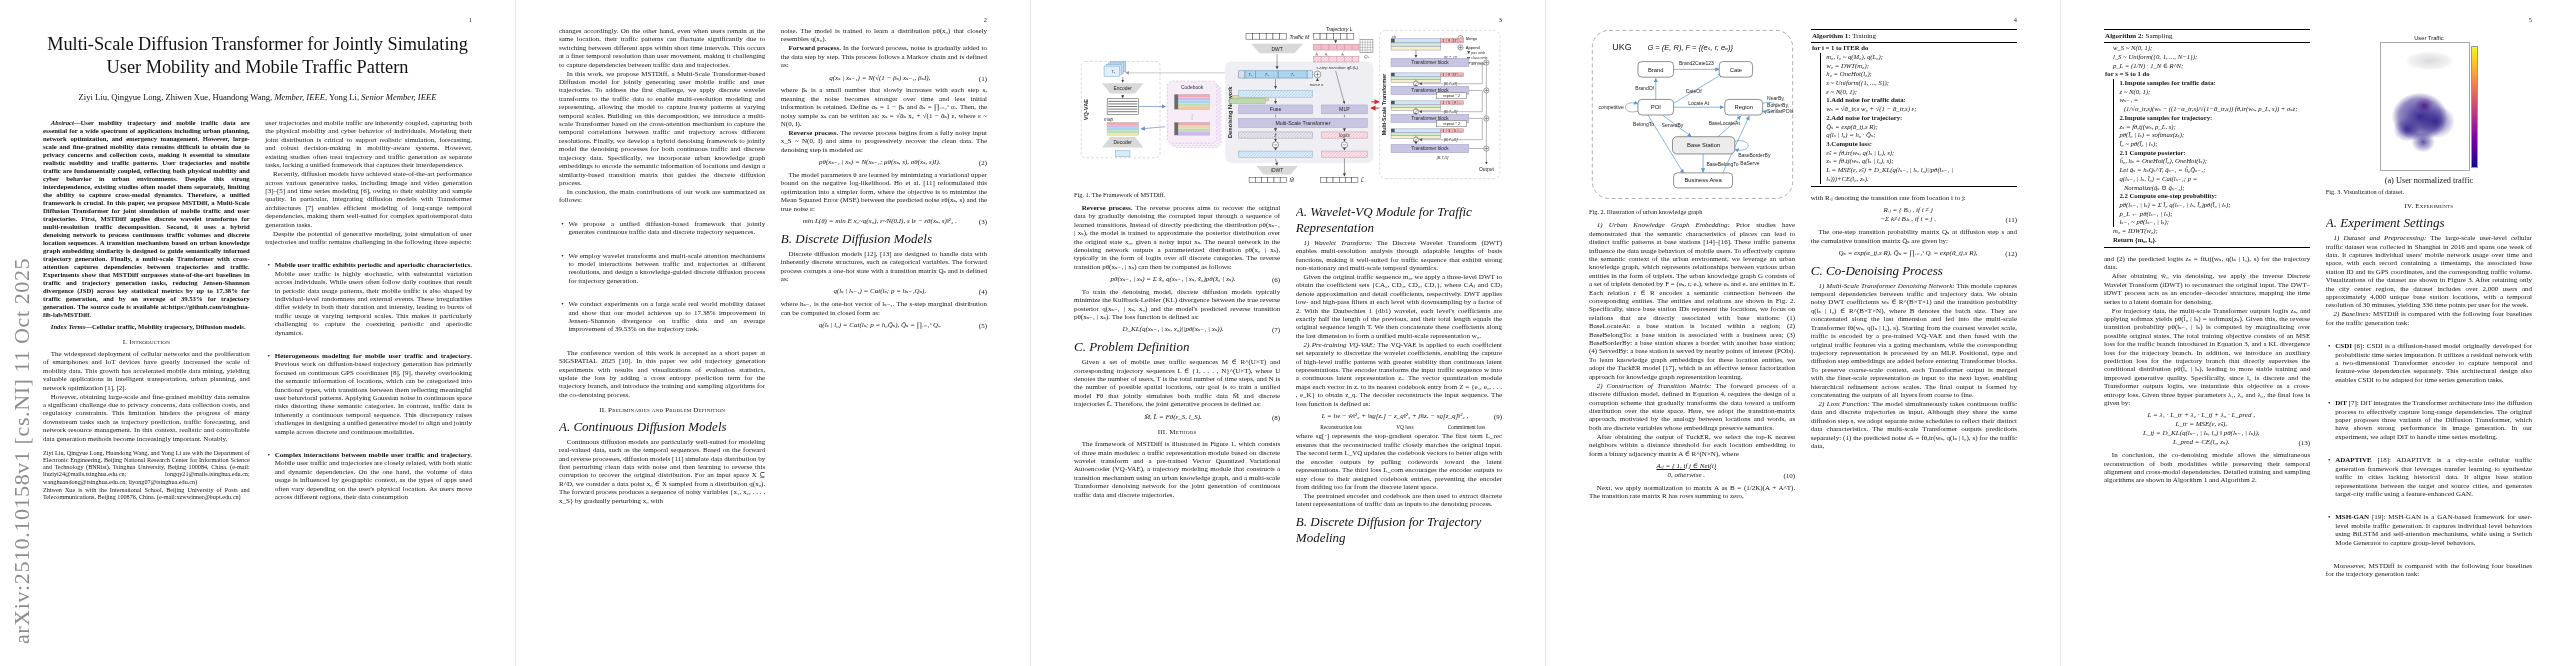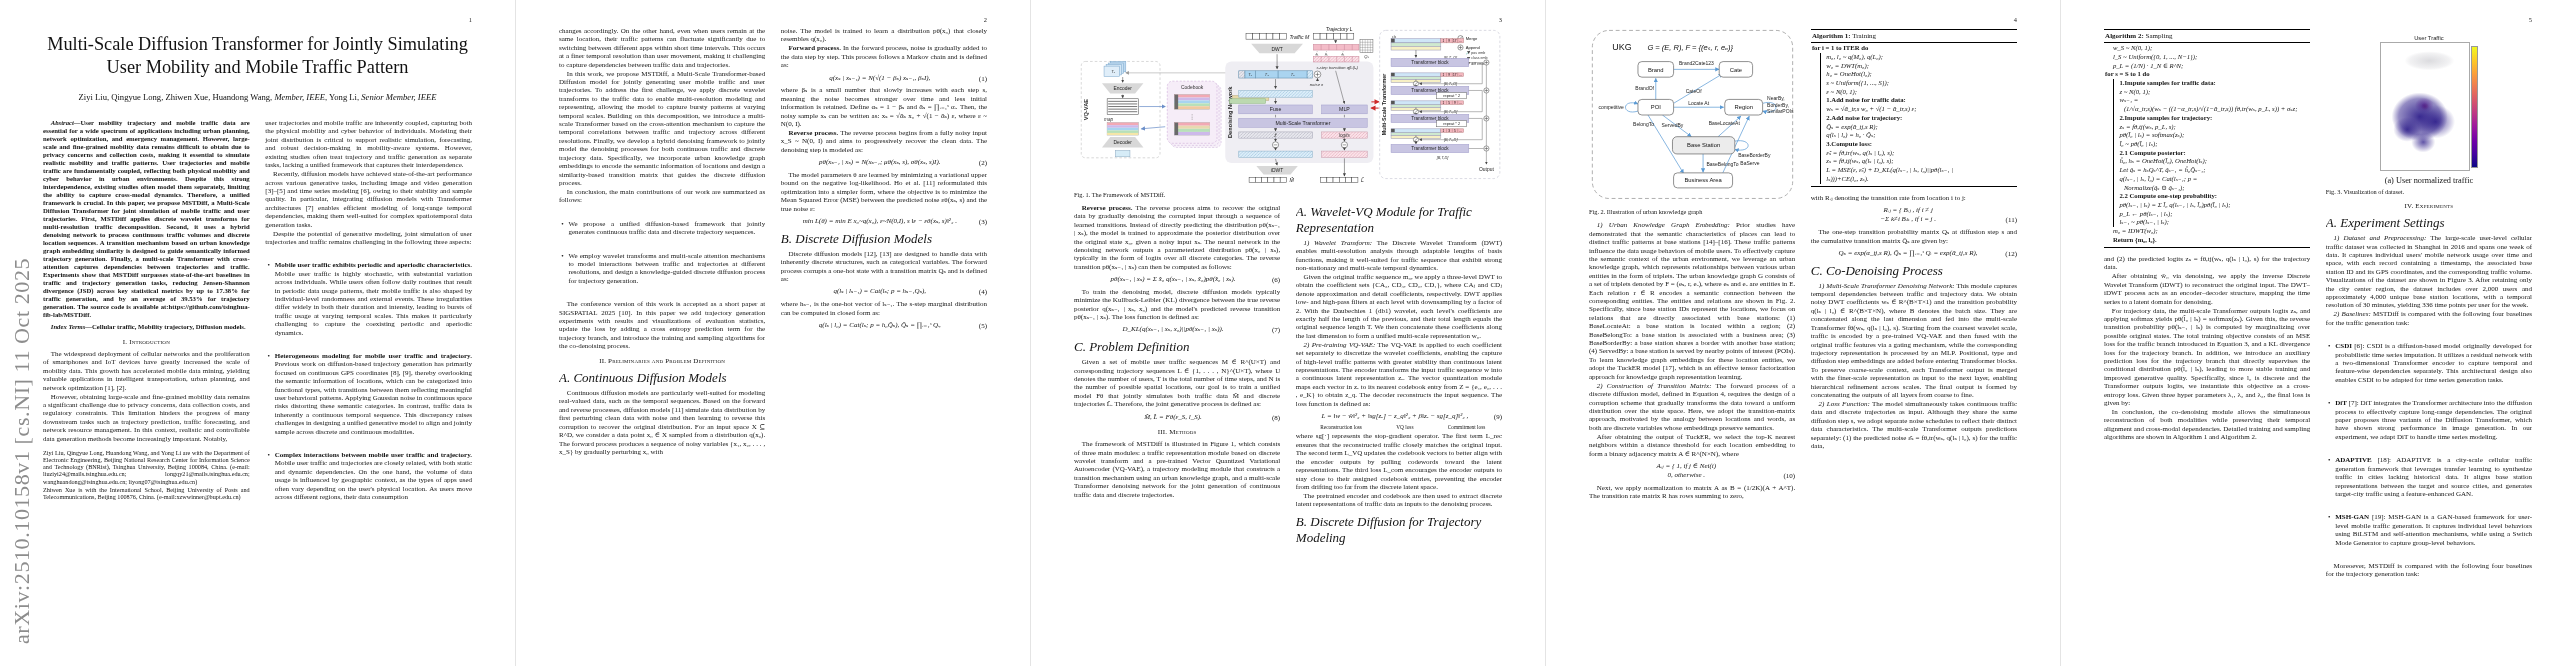--- a/index.html
+++ b/index.html
@@ -94,20 +94,21 @@
 
   <div class="sheet">
     <div class="pnum">2</div>
     <div class="cols" style="margin-top:27px;height:622px;">
       <div class="col">
         <div class="p ni">changes accordingly. On the other hand, even when users remain at the same location, their traffic patterns can fluctuate significantly due to switching between different apps within short time intervals. This occurs at a finer temporal resolution than user movement, making it challenging to capture dependencies between traffic data and trajectories.</div>
         <div class="p">In this work, we propose MSTDiff, a Multi-Scale Transformer-based Diffusion model for jointly generating user mobile traffic and user trajectories. To address the first challenge, we apply discrete wavelet transforms to the traffic data to enable multi-resolution modeling and representing, allowing the model to capture bursty patterns at varying temporal scales. Building on this decomposition, we introduce a multi-scale Transformer based on the cross-attention mechanism to capture the temporal correlations between traffic and trajectory across different resolutions. Finally, we develop a hybrid denoising framework to jointly model the denoising processes for both continuous traffic and discrete trajectory data. Specifically, we incorporate urban knowledge graph embeddings to encode the semantic information of locations and design a similarity-based transition matrix that guides the discrete diffusion process.</div>
         <div class="p">In conclusion, the main contributions of our work are summarized as follows:</div>
         <div class="li">We propose a unified diffusion-based framework that jointly generates continuous traffic data and discrete trajectory sequences.</div>
         <div class="li">We employ wavelet transforms and multi-scale attention mechanisms to model interactions between traffic and trajectories at different resolutions, and design a knowledge-guided discrete diffusion process for trajectory generation.</div>
+        <div class="li">We conduct experiments on a large scale real world mobility dataset and show that our model achieves up to 17.38% improvement in Jensen–Shannon divergence on traffic data and an average improvement of 39.53% on the trajectory task.</div>
         <div class="p">The conference version of this work is accepted as a short paper at SIGSPATIAL 2025 [10]. In this paper we add trajectory generation experiments with results and visualizations of evaluation statistics, update the loss by adding a cross entropy prediction term for the trajectory branch, and introduce the training and sampling algorithms for the co-denoising process.</div>
         <div class="sec">II. Preliminaries and Problem Definition</div>
         <div class="sub">A. Continuous Diffusion Models</div>
         <div class="p">Continuous diffusion models are particularly well-suited for modeling real-valued data, such as the temporal sequences. Based on the forward and reverse processes, diffusion models [11] simulate data distribution by first perturbing clean data with noise and then learning to reverse this corruption to recover the original distribution. For an input space X ⊆ R^D, we consider a data point x₀ ∈ X sampled from a distribution q(x₀). The forward process produces a sequence of noisy variables {x₁, x₂, . . . , x_S} by gradually perturbing x₀ with</div>
       </div>
       <div class="col">
         <div class="p ni">noise. The model is trained to learn a distribution pθ(x₀) that closely resembles q(x₀).</div>
         <div class="p"><span class="b">Forward process.</span><span> In the forward process, noise is gradually added to the data step by step. This process follows a Markov chain and is defined as:</span></div>
         <div class="eq">
             <span class="eqb">q(xₛ | xₛ₋₁) = N(√(1 − βₛ) xₛ₋₁, βₛI),</span>
@@ -604,21 +605,21 @@
               <text x="205" y="279" font-size="10.5" text-anchor="middle" fill="#111">Business Area</text>
             </g>
           </svg>
           <div class="figcap">Fig. 2.   Illustration of urban knowledge graph</div>
         </div>
         <div class="p"><span class="it">1) Urban Knowledge Graph Embedding:</span><span> Prior studies have demonstrated that the semantic characteristics of places can lead to distinct traffic patterns at base stations [14]–[16]. These traffic patterns influence the data usage behaviors of mobile users. To effectively capture the semantic context of the urban environment, we leverage an urban knowledge graph, which represents relationships between various urban entities in the form of triplets. The urban knowledge graph G consists of a set of triplets denoted by F = (eₛ, r, eₒ), where eₛ and eₒ are entities in E. Each relation r ∈ R encodes a semantic connection between the corresponding entities. The entities and relations are shown in Fig. 2. Specifically, since base station IDs represent the locations, we focus on relations that are directly associated with base stations: (1) BaseLocateAt: a base station is located within a region; (2) BaseBelongTo: a base station is associated with a business area; (3) BaseBorderBy: a base station shares a border with another base station; (4) ServedBy: a base station is served by nearby points of interest (POIs). To learn knowledge graph embeddings for these location entities, we adopt the TuckER model [17], which is an effective tensor factorization approach for knowledge graph representation learning.</span></div>
         <div class="p"><span class="it">2) Construction of Transition Matrix:</span><span> The forward process of a discrete diffusion model, defined in Equation 4, requires the design of a corruption scheme that gradually transforms the data toward a uniform distribution over the state space. Here, we adopt the transition-matrix approach, motivated by the analogy between locations and words, as both are discrete variables whose embeddings preserve semantics.</span></div>
         <div class="p">After obtaining the output of TuckER, we select the top-K nearest neighbors within a distance threshold for each location embedding to form a binary adjacency matrix A ∈ R^(N×N), where</div>
         <div class="eq">
             <span class="eqb">
-              <span style="display:block;">Aᵢⱼ = { 1,   if j ∈ Nei(i)</span>
+              <span style="display:block;text-decoration:underline;">Aᵢⱼ = { 1,   if j ∈ Nei(i)</span>
               <span style="display:block;">0,   otherwise .</span>
             </span>
             <span class="eqn">(10)</span>
           </div>
         <div class="p">Next, we apply normalization to matrix A as B = (1/2K)(A + A^T). The transition rate matrix R has rows summing to zero,</div>
       </div>
       <div class="col">
         <div class="alg">
           <div class="algt"><span class="b">Algorithm 1:</span><span> Training</span></div>
           <div class="algbody">
@@ -692,20 +693,29 @@
               <div class="algl it">p_L ← pθ(lₛ₋₁ | lₛ);</div>
               <div class="algl it">lₛ₋₁ ~ pθ(lₛ₋₁ | lₛ);</div>
             </div>
             <div class="algl it base">m₀ = IDWT(w₀);</div>
             <div class="algl b base">Return {m₀, l₀}.</div>
           </div>
         </div>
         <div class="p ni">and (2) the predicted logits zₛ = fθ,tj(wₛ, q(lₛ | l₀), s) for the trajectory data.</div>
         <div class="p">After obtaining ŵ₀ via denoising, we apply the inverse Discrete Wavelet Transform (iDWT) to reconstruct the original input. The DWT–iDWT process acts as an encoder–decoder structure, mapping the time series to a latent domain for denoising.</div>
         <div class="p">For trajectory data, the multi-scale Transformer outputs logits zₛ, and applying softmax yields pθ(l̂₀ | lₛ) = softmax(zₛ). Given this, the reverse transition probability pθ(lₛ₋₁ | lₛ) is computed by marginalizing over possible original states. The total training objective consists of an MSE loss for the traffic branch introduced in Equation 3, and a KL divergence loss for the trajectory branch. In addition, we introduce an auxiliary prediction loss for the trajectory branch that directly supervises the conditional distribution pθ(l̂₀ | lₛ), leading to more stable training and improved generative quality. Specifically, since l₀ is discrete and the Transformer outputs logits, we instantiate this objective as a cross-entropy loss. Given three hyper parameters λ₁, λ₂ and λ₃, the final loss is given by:</div>
+        <div class="eq">
+            <span class="eqb">
+          <span style="display:block;">L = λ₁ · L_tr + λ₂ · L_tj + λ₃ · L_pred ,</span>
+          <span style="display:block;">L_tr = MSE(ε, ε̂ₛ),</span>
+          <span style="display:block;">L_tj = D_KL(q(lₛ₋₁ | lₛ, l₀) ‖ pθ(lₛ₋₁ | lₛ)),</span>
+          <span style="display:block;">L_pred = CE(l₀, zₛ).</span>
+        </span>
+            <span class="eqn">(13)</span>
+          </div>
         <div class="p">In conclusion, the co-denoising module allows the simultaneous reconstruction of both modalities while preserving their temporal alignment and cross-modal dependencies. Detailed training and sampling algorithms are shown in Algorithm 1 and Algorithm 2.</div>
       </div>
       <div class="col">
         <div>
           <div class="fig3-row">
             <div class="f3panel">
               <div class="f3title">User Traffic</div>
               <div class="f3plot">
                   <div class="blob blob-a"></div>
                   <div class="cbar"></div>

